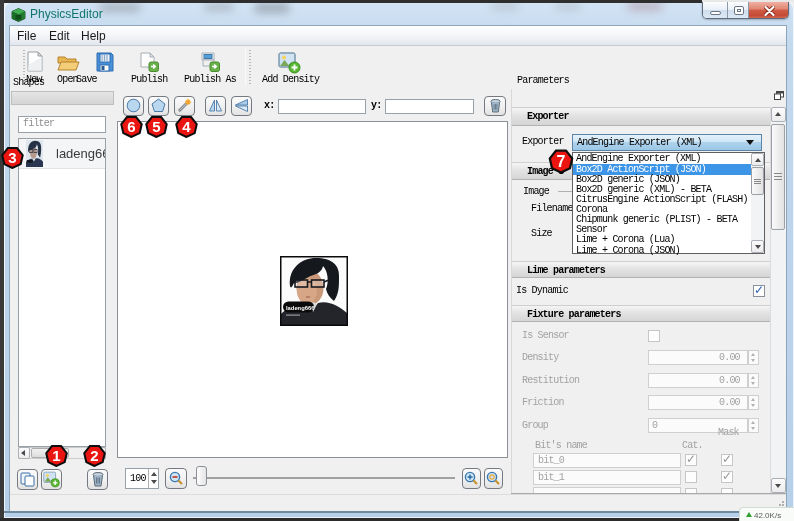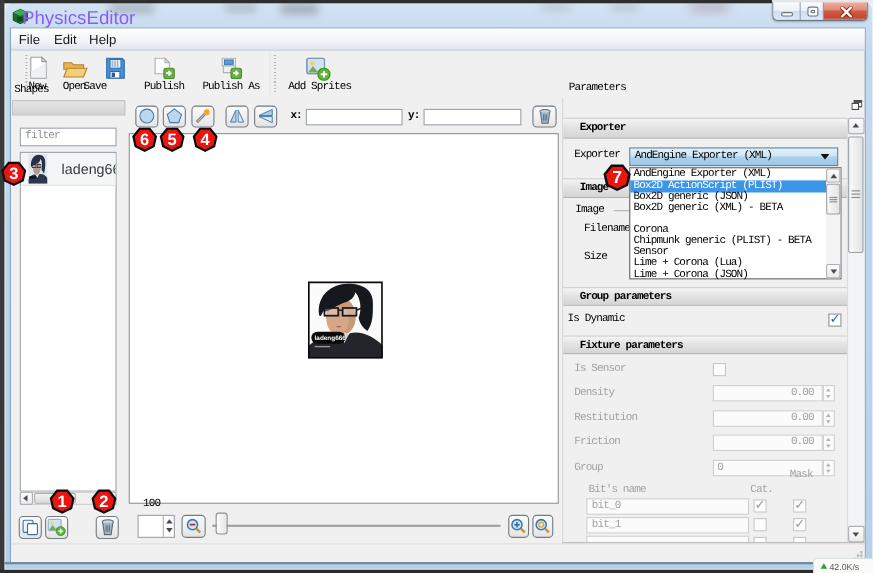--- a/index.html
+++ b/index.html
@@ -32,21 +32,21 @@
 <div class="a" style="left:0;top:0;width:4px;height:521px;background:#3a3a3a"></div>
 <div class="a" style="left:0;top:518px;width:794px;height:3px;background:#2b2b2b"></div>
 
 <svg class="a" style="left:11px;top:8px" width="15" height="14" viewBox="0 0 15 14">
 <polygon points="1,3.5 7.5,0.5 14,3.5 14,10.5 7.5,13.5 1,10.5" fill="#156120" stroke="#0d3d14" stroke-width=".8"></polygon>
 <polygon points="1,3.5 7.5,0.5 14,3.5 7.5,6.5" fill="#3fae52"></polygon>
 <polygon points="7.5,6.5 14,3.5 14,10.5 7.5,13.5" fill="#237d31"></polygon>
 <polygon points="1,3.5 7.5,6.5 7.5,13.5 1,10.5" fill="#1a6e28"></polygon>
 <rect x="4.5" y="7" width="6" height="4.5" fill="#0f4f1a"></rect>
 </svg>
-<div class="a sans" style="left:20px;top:7px;font-size:17px;color:#8b5cf6">PhysicsEditor</div>
+<div class="a sans" style="left:30px;top:7px;font-size:12px;color:#0f766e">PhysicsEditor</div>
 
 <div class="a" style="left:702px;top:2px;width:87px;height:17px;border:1px solid #5d6b7a;border-top:none;border-radius:0 0 5px 5px;overflow:hidden;box-shadow:0 1px 2px rgba(0,0,0,.25)">
   <div class="a" style="left:0;top:0;width:25px;height:17px;background:linear-gradient(#fdfeff,#e9f0f8 45%,#cfdded 50%,#dfeaf6);border-right:1px solid #8a98a8"></div>
   <div class="a" style="left:25px;top:0;width:21px;height:17px;background:linear-gradient(#fdfeff,#e9f0f8 45%,#cfdded 50%,#dfeaf6);border-right:1px solid #8a98a8"></div>
   <div class="a" style="left:46px;top:0;width:41px;height:17px;background:linear-gradient(#f0b0a2,#e08876 40%,#cf5a42 50%,#c44a35 80%,#d8705c)"></div>
   <div class="a" style="left:7px;top:9px;width:11px;height:4px;background:#fff;border:1px solid #6a7684;border-radius:2px"></div>
   <div class="a" style="left:31px;top:4px;width:10px;height:9px;border:1px solid #6a7684;border-radius:2px;background:#fff">
       <div class="a" style="left:2px;top:2px;width:4px;height:3px;border:1px solid #6a7684;background:#fff"></div>
     </div>
   <svg class="a" style="left:61px;top:4px" width="11" height="10" viewBox="0 0 11 10">
@@ -107,21 +107,21 @@
 <div class="a mono" style="left:184px;top:75px">Publish As</div>
 
 <svg class="a" style="left:278px;top:52px" width="23" height="22" viewBox="0 0 23 22">
 <rect x="1" y="1" width="16" height="14" rx="1.5" fill="#cfe3f2" stroke="#7a96ac"></rect>
 <circle cx="6" cy="5.5" r="2" fill="#f5d35a"></circle>
 <path d="M2 14 l4.5 -6 l4 5 l3 -3 l3.5 4 z" fill="#7aa85a"></path>
 <rect x="1" y="1" width="16" height="14" rx="1.5" fill="none" stroke="#7a96ac"></rect>
 <circle cx="16.5" cy="15.5" r="5.5" fill="#59b832" stroke="#3c8c1e"></circle>
 <path d="M16.5 12.5 v6 M13.5 15.5 h6" stroke="#fff" stroke-width="1.8"></path>
 </svg>
-<div class="a mono" style="left:262px;top:75px">Add Sprites</div>
+<div class="a mono" style="left:262px;top:75px">Add Density</div>
 
 <div class="a" style="left:11px;top:91px;width:103px;height:14px;background:linear-gradient(#e5e5e5,#d4d4d4);border:1px solid #bfbfbf"></div>
 <div class="a mono" style="left:13px;top:78px;font-weight:normal">Shapes</div>
 <div class="a inp" style="left:18px;top:116px;width:88px;height:17px"></div>
 <div class="a mono" style="left:23px;top:119px;color:#8e8e8e">filter</div>
 <div class="a inp" style="left:18px;top:138px;width:88px;height:309px;overflow:hidden">
   <div class="a" style="left:0;top:0;width:88px;height:30px;background:#f4f5f6;border-bottom:1px solid #e2e2e2"></div>
   <div class="a sans" style="left:37px;top:7px;font-size:13px;color:#3a3a3a">ladeng666</div>
 </div>
 
@@ -216,21 +216,21 @@
 <rect x="25" y="51" width="11" height="7" fill="#b27e5e"></rect>
 <path d="M0 70 L0 59 C8 51 18 46 26 48 L32 55 L38 47 C48 44 60 50 68 58 L68 70 Z" fill="#23252b"></path>
 <path d="M31 49 L33 56 L37 48 L33 46 Z" fill="#d8d8d8"></path>
 <rect x="3" y="45.5" width="31" height="11" rx="5.5" fill="#0a0a0a"></rect>
 <text x="6" y="53.5" font-family="Liberation Sans" font-size="5.8" font-weight="bold" fill="#fff">ladeng666</text>
 <rect x="6" y="58.5" width="14" height="1.2" fill="#999"></rect>
 <rect x="0" y="0" width="68" height="70" fill="none" stroke="#0a0a0a" stroke-width="3"></rect>
 </svg>
 
 <div class="a inp" style="left:125px;top:468px;width:34px;height:21px"></div>
-<div class="a mono" style="left:130px;top:454px">100</div>
+<div class="a mono" style="left:130px;top:474px">100</div>
 <div class="a" style="left:148px;top:469px;width:10px;height:19px;border-left:1px solid #b0b0b0">
  <div class="a" style="left:2px;top:3px;width:0;height:0;border:3px solid transparent;border-bottom:4px solid #4a4a4a;border-top:none"></div>
  <div class="a" style="left:2px;top:11px;width:0;height:0;border:3px solid transparent;border-top:4px solid #4a4a4a;border-bottom:none"></div>
 </div>
 <div class="a btn" style="left:165px;top:468px;width:22px;height:21px;border-radius:4px"></div>
 <svg class="a" style="left:169px;top:471px" width="15" height="15" viewBox="0 0 15 15">
 <circle cx="6" cy="6" r="4.6" fill="#cfe5f4" stroke="#3a78b0" stroke-width="1.4"></circle>
 <path d="M3.5 6 h5" stroke="#c03020" stroke-width="1.6"></path>
 <path d="M9.5 9.5 l3.5 3.5" stroke="#c8922a" stroke-width="2.2"></path>
 </svg>
@@ -276,39 +276,40 @@
 <div class="a mono" style="left:531px;top:204px">Filename</div>
 <div class="a mono" style="left:531px;top:229px">Size</div>
 
 <div class="a" style="left:572px;top:134px;width:190px;height:17px;background:linear-gradient(#e4f1fa,#cfe6f5 45%,#aed2ec 50%,#9cc7e6);border:1px solid #5a84a8"></div>
 <div class="a mono" style="left:577px;top:138px">AndEngine Exporter (XML)</div>
 <div class="a" style="left:746px;top:140px;width:0;height:0;border:4px solid transparent;border-top:5px solid #101010;border-bottom:none"></div>
 
 <div class="a" style="left:572px;top:152px;width:193px;height:102px;background:#fff;border:1px solid #606060">
   <div class="a mono" style="left:3px;top:1px">AndEngine Exporter (XML)</div>
   <div class="a" style="left:0px;top:11.3px;width:178px;height:10.4px;background:#3d95e8"></div>
-  <div class="a mono" style="left:3px;top:11.6px;color:#fff">Box2D ActionScript (PLIST)</div>
+  <div class="a mono" style="left:3px;top:11.6px;color:#fff">Box2D ActionScript (JSON)</div>
   <div class="a mono" style="left:3px;top:21.7px">Box2D generic (JSON)</div>
   <div class="a mono" style="left:3px;top:31.8px">Box2D generic (XML) - BETA</div>
+  <div class="a mono" style="left:3px;top:41.9px">CitrusEngine ActionScript (FLASH)</div>
   <div class="a mono" style="left:3px;top:52px">Corona</div>
   <div class="a mono" style="left:3px;top:62.2px">Chipmunk generic (PLIST) - BETA</div>
   <div class="a mono" style="left:3px;top:72.3px">Sensor</div>
   <div class="a mono" style="left:3px;top:82.4px">Lime + Corona (Lua)</div>
   <div class="a mono" style="left:3px;top:92.5px">Lime + Corona (JSON)</div>
   <div class="a" style="left:178px;top:0;width:13px;height:100px;background:#f2f3f4"></div>
   <div class="a sbtn" style="left:178px;top:0px;width:13px;height:13px"></div>
   <div class="a" style="left:181.5px;top:4.5px;width:0;height:0;border:3px solid transparent;border-bottom:4px solid #4a4a4a;border-top:none"></div>
   <div class="a" style="left:178px;top:14px;width:13px;height:28px;background:linear-gradient(90deg,#fafafa,#e2e2e2);border:1px solid #9aa0a6;border-radius:2px"></div>
   <div class="a" style="left:181px;top:26px;width:7px;height:1px;background:#888;box-shadow:0 2px 0 #888,0 4px 0 #888"></div>
   <div class="a sbtn" style="left:178px;top:87px;width:13px;height:13px"></div>
   <div class="a" style="left:181.5px;top:92px;width:0;height:0;border:3px solid transparent;border-top:4px solid #4a4a4a;border-bottom:none"></div>
 </div>
 
 <div class="a secbar" style="left:512px;top:261px;width:258px;height:17px"></div>
-<div class="a mono" style="left:527px;top:266px;font-weight:bold">Group parameters</div>
+<div class="a mono" style="left:527px;top:266px;font-weight:bold">Lime parameters</div>
 <div class="a mono" style="left:516px;top:286px">Is Dynamic</div>
 <div class="a cb" style="left:753px;top:285px">
     <span class="chk" style="color:#3060c0">✓</span>
   </div>
 
 <div class="a secbar" style="left:512px;top:305px;width:258px;height:17px"></div>
 <div class="a mono" style="left:527px;top:310px;font-weight:bold">Fixture parameters</div>
 <div class="a mono dis" style="left:522px;top:331px">Is Sensor</div>
 <div class="a dcb" style="left:648px;top:330px"></div>
 <div class="a mono dis" style="left:522px;top:353px">Density</div>

